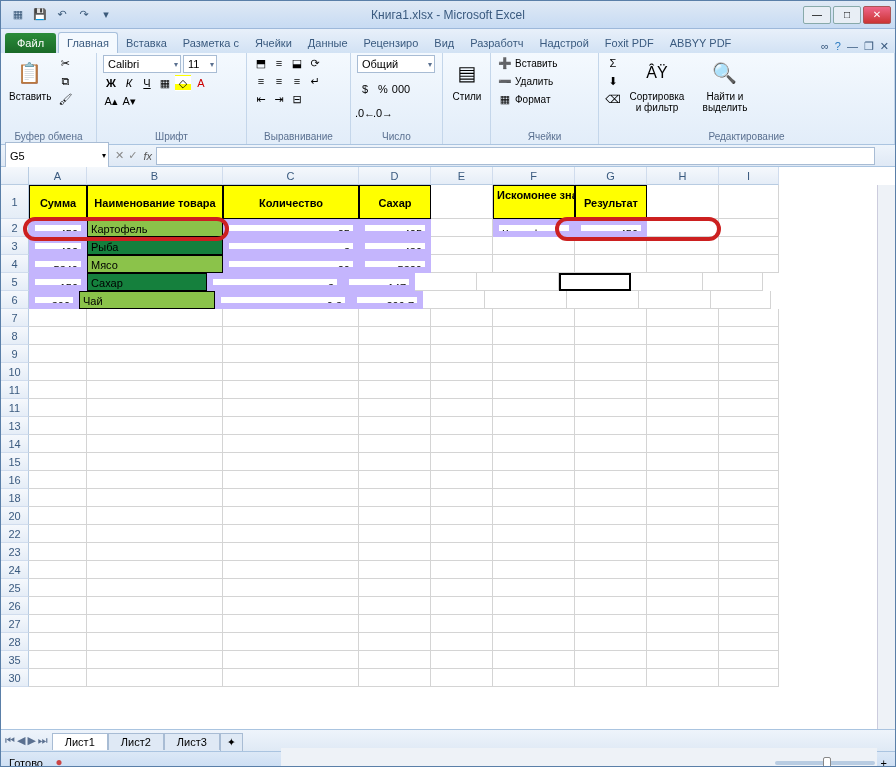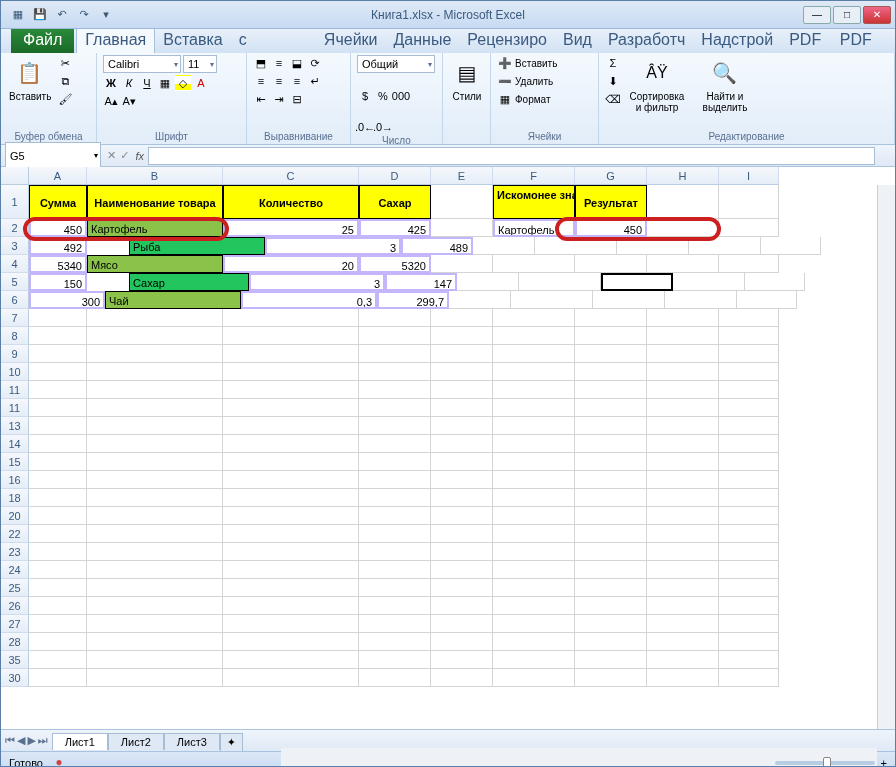--- a/index.html
+++ b/index.html
@@ -4,53 +4,53 @@
 <style>
 * { box-sizing: border-box; margin: 0; padding: 0; font-family: 'Segoe UI', Tahoma, sans-serif; }
 body { background: #fff; width: 896px; height: 767px; overflow: hidden; border: 1px solid #5a7fa8; position: relative; }
 .titlebar { height: 28px; background: linear-gradient(#dfe9f5,#c7dbf3); display: flex; align-items: center; border-bottom: 1px solid #9db8da; position: relative; }
 .qat { display: flex; align-items: center; gap: 4px; padding-left: 8px; }
 .qat-icon { width: 18px; height: 18px; display: flex; align-items: center; justify-content: center; font-size: 11px; color: #3b5a7a; }
 .title-center { position: absolute; left: 50%; transform: translateX(-50%); font-size: 12px; color: #3a5a7f; }
 .win-controls { margin-left: auto; display: flex; gap: 2px; padding-right: 4px; }
 .win-btn { width: 28px; height: 18px; border: 1px solid #8aa; border-radius: 2px; font-size: 10px; display: flex; align-items: center; justify-content: center; background: #e8eef5; }
 .win-close { background: linear-gradient(#e68,#c33); color: #fff; border-color: #a55; }
-.tabs { height: 24px; background: linear-gradient(#e8f0fa,#d2e2f4); display: flex; align-items: flex-end; padding-left: 10px; font-size: 16px; }
+.tabs { height: 24px; background: linear-gradient(#e8f0fa,#d2e2f4); display: flex; align-items: flex-end; padding-left: 4px; font-size: 11px; }
 .tab-file { background: linear-gradient(#2a8c3a,#1a6a28); color: #fff; padding: 4px 12px; border-radius: 3px 3px 0 0; margin-right: 2px; }
 .tab { padding: 4px 8px; color: #3a5a7f; cursor: pointer; }
 .tab.active { background: #f4f9fe; border: 1px solid #a8c0dc; border-bottom: none; border-radius: 3px 3px 0 0; }
 .ribbon { height: 92px; background: linear-gradient(#f4f9fe,#e2edf9); border-bottom: 1px solid #aac4e0; display: flex; font-size: 10px; }
 .rgroup { border-right: 1px solid #c4d6ea; padding: 2px 6px 0; display: flex; flex-direction: column; justify-content: space-between; }
 .rgroup-label { text-align: center; color: #5a7090; font-size: 10px; padding-bottom: 2px; }
 .rgroup-body { display: flex; gap: 4px; align-items: flex-start; flex: 1; }
 .big-btn { display: flex; flex-direction: column; align-items: center; gap: 2px; padding: 2px; }
 .big-btn .ico { width: 32px; height: 32px; display: flex; align-items: center; justify-content: center; font-size: 20px; }
 .small-col { display: flex; flex-direction: column; gap: 2px; }
 .small-row { display: flex; gap: 2px; align-items: center; }
 .small-ico { width: 16px; height: 16px; display: flex; align-items: center; justify-content: center; font-size: 11px; border: 1px solid transparent; }
 .combo { border: 1px solid #a8bcd4; background: #fff; height: 18px; display: flex; align-items: center; padding: 0 14px 0 4px; font-size: 11px; position: relative; }
 .combo::after { content: '▾'; position: absolute; right: 2px; font-size: 8px; color: #5a7090; }
 .namebox-row { height: 22px; background: linear-gradient(#eef4fb,#dfe9f5); border-bottom: 1px solid #aac4e0; display: flex; align-items: center; font-size: 11px; }
-.namebox { width: 96px; border: 1px solid #a8bcd4; background: #fff; height: 18px; margin-left: 4px; padding: 13px 4px; display: flex; align-items: center; position: relative; }
+.namebox { width: 104px; border: 1px solid #a8bcd4; background: #fff; height: 18px; margin-left: 4px; padding: 13px 4px; display: flex; align-items: center; position: relative; }
 .namebox::after { content: '▾'; position: absolute; right: 2px; font-size: 8px; }
 .fx-btns { display: flex; gap: 4px; margin: 0 6px; color: #888; }
 .fx-label { font-style: italic; color: #555; margin-right: 4px; }
 .formula-bar { flex: 1; border: 1px solid #a8bcd4; background: #fff; height: 18px; margin-right: 20px; }
 .grid-wrap { position: relative; height: 562px; overflow: hidden; background: #fff; }
 .col-headers { display: flex; height: 18px; position: sticky; top: 0; }
 .corner { width: 28px; background: linear-gradient(#f5f8fc,#e5edf7); border-right: 1px solid #b8cce2; border-bottom: 1px solid #b8cce2; }
 .col-h { background: linear-gradient(#f5f8fc,#e5edf7); border-right: 1px solid #d0dced; border-bottom: 1px solid #b8cce2; text-align: center; font-size: 11px; color: #3a5a7f; line-height: 18px; }
 .row { display: flex; height: 18px; }
 .row-h { width: 28px; background: linear-gradient(#f5f8fc,#e5edf7); border-right: 1px solid #b8cce2; border-bottom: 1px solid #d0dced; text-align: center; font-size: 11px; color: #3a5a7f; line-height: 18px; }
 .cell { border-right: 1px solid #d4d4d4; border-bottom: 1px solid #d4d4d4; font-size: 11px; padding: 0 3px; line-height: 18px; overflow: hidden; white-space: nowrap; }
 .cell.r { text-align: right; }
 .cell.hdr { background: #ffff00; font-weight: bold; text-align: center; border: 1px solid #000; }
 .cell.green { background: #8bc34a; border: 1px solid #000; }
-.cell.green2 { background: #22c55e; border: 1px solid #000; margin-left: 42px; }
-.cell.bord { border: 2px solid #c4b5fd; }
+.cell.green2 { background: #15803d; border: 1px solid #000; }
+.cell.bord { border: 6px solid #c4b5fd; }
 .cell.sel { border: 2px solid #000; }
 .red-oval { position: absolute; border: 4px solid #cc2020; border-radius: 14px; pointer-events: none; }
 .sheet-tabs { height: 22px; background: linear-gradient(#eef4fb,#dfe9f5); border-top: 1px solid #aac4e0; display: flex; align-items: center; font-size: 11px; }
 .sheet-nav { display: flex; gap: 2px; padding: 0 4px; color: #5a7090; }
 .sheet-tab { background: #fff; border: 1px solid #a8bcd4; border-bottom: none; padding: 2px 12px; margin-top: 2px; }
 .sheet-tab.inactive { background: #dfe9f5; }
 .statusbar { height: 22px; background: linear-gradient(#dce8f6,#c7dbf3); border-top: 1px solid #aac4e0; display: flex; align-items: center; font-size: 11px; padding: 0 8px; }
 .status-right { margin-left: auto; display: flex; align-items: center; gap: 6px; }
 .view-btn { width: 18px; height: 16px; border: 1px solid #a8bcd4; background: #eef4fb; }
 .zoom-slider { width: 100px; height: 4px; background: #b8cce2; position: relative; border-radius: 2px; }
@@ -158,21 +158,21 @@
       </div>
       <div class="small-row">
         <span class="small-ico">⇤</span>
         <span class="small-ico">⇥</span>
         <span class="small-ico">⊟</span>
       </div>
     </div>
     <div class="rgroup-label">Выравнивание</div>
   </div>
   <div class="rgroup" style="width:92px">
-    <div class="rgroup-body" style="flex-direction:column;gap:15px">
+    <div class="rgroup-body" style="flex-direction:column;gap:8px">
       <div class="combo" style="width:78px">Общий</div>
       <div class="small-row">
         <span class="small-ico">$</span>
         <span class="small-ico">%</span>
         <span class="small-ico">000</span>
       </div>
       <div class="small-row">
         <span class="small-ico">.0←</span>
         <span class="small-ico">.0→</span>
       </div>
@@ -305,21 +305,21 @@
     <div class="cell bord r" style="width:136px">3</div>
     <div class="cell bord r" style="width:72px">147</div>
     <div class="cell" style="width:62px"></div>
     <div class="cell" style="width:82px"></div>
     <div class="cell sel" style="width:72px"></div>
     <div class="cell" style="width:72px"></div>
     <div class="cell" style="width:60px"></div>
   </div>
   <div class="row">
     <div class="row-h">6</div>
-    <div class="cell bord r" style="width:76px">300</div>
+    <div class="cell bord r" style="width:50px">300</div>
     <div class="cell green" style="width:136px">Чай</div>
     <div class="cell bord r" style="width:136px">0,3</div>
     <div class="cell bord r" style="width:72px">299,7</div>
     <div class="cell" style="width:62px"></div>
     <div class="cell" style="width:82px"></div>
     <div class="cell" style="width:72px"></div>
     <div class="cell" style="width:72px"></div>
     <div class="cell" style="width:60px"></div>
   </div>
 

